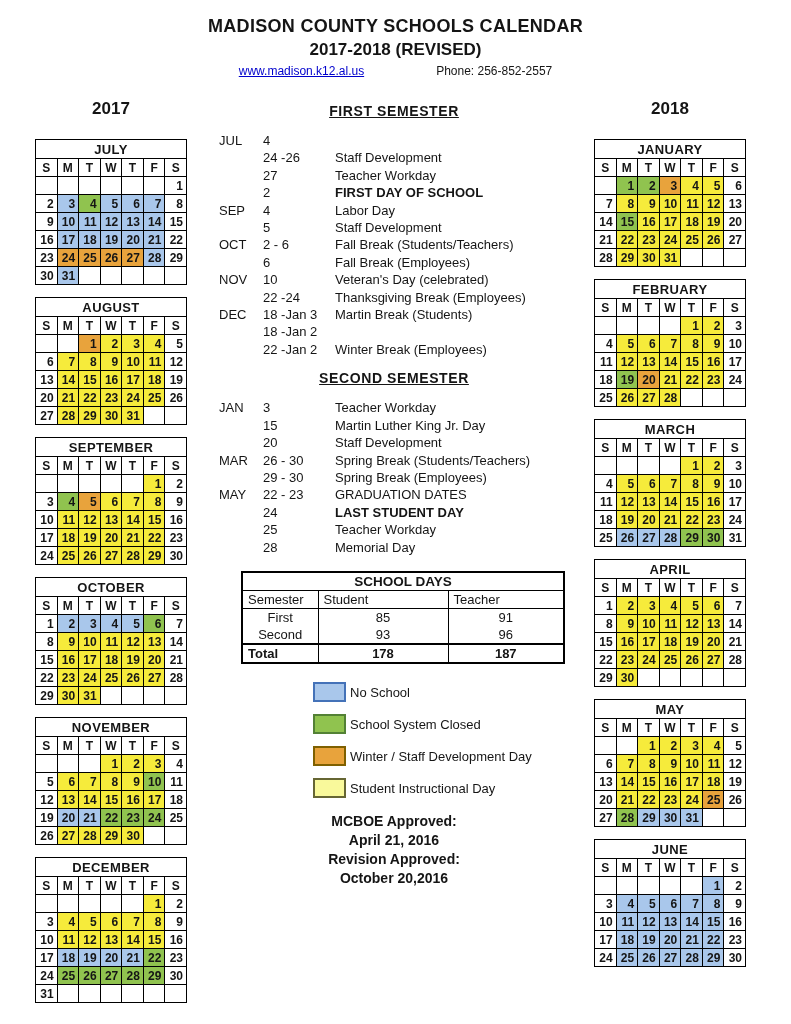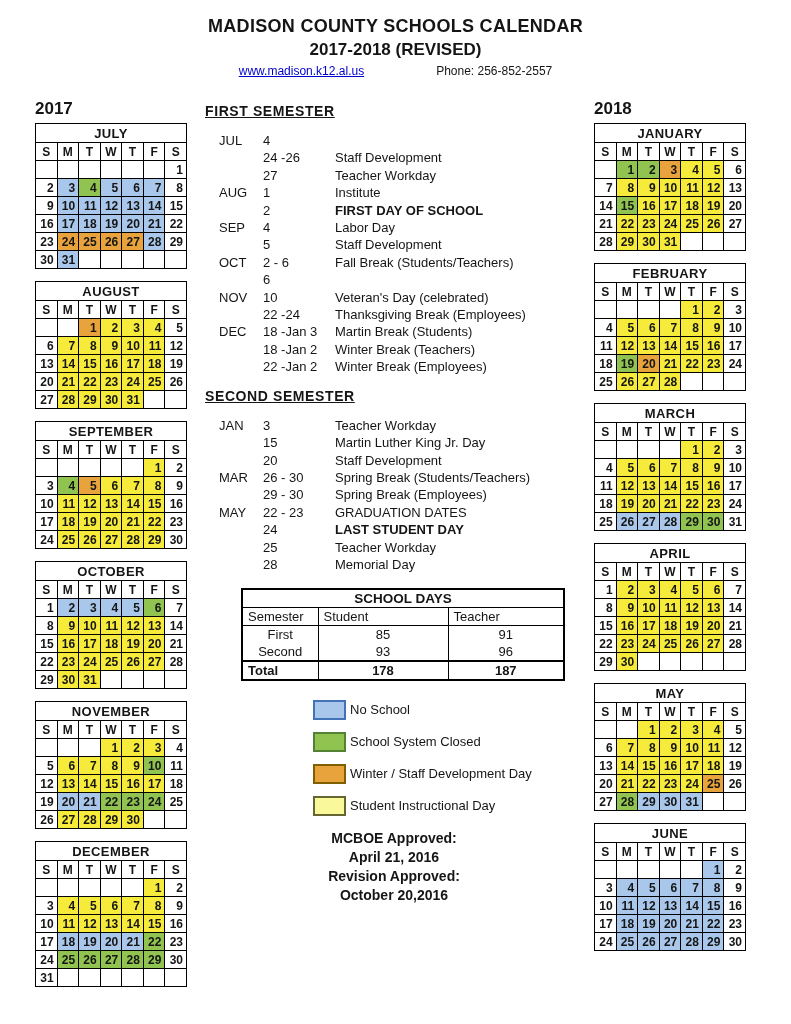--- a/index.html
+++ b/index.html
@@ -9,30 +9,30 @@
   
   .header{position:absolute;top:16px;left:0;width:791px;text-align:center;}
   .title{font-size:18px;font-weight:bold;letter-spacing:.3px;}
   .subtitle{font-size:17px;font-weight:bold;margin-top:3px;}
   .contact-row{margin-top:4px;font-size:12px;display:flex;justify-content:center;gap:72px;align-items:baseline;}
   a.website{color:#0000CC;text-decoration:underline;cursor:pointer;}
 
   
   .col-left{position:absolute;left:35px;top:99px;width:152px;}
   .col-right{position:absolute;left:594px;top:99px;width:152px;}
-  .year{font-size:17px;font-weight:bold;text-align:left;margin-bottom:4px;}
+  .year{font-size:17px;font-weight:bold;text-align:center;margin-bottom:20px;}
   table.month{border-collapse:collapse;width:152px;table-layout:fixed;margin-bottom:12px;background:#fff;}
   table.month th,table.month td{border:1px solid #000;}
   tr.mt th{font-size:13px;font-weight:bold;height:16px;text-align:center;letter-spacing:.4px;}
   tr.dow th{font-size:12px;font-weight:bold;height:15px;text-align:center;}
   td.day{font-size:12px;font-weight:bold;height:17px;text-align:right;padding:0 3px 0 0;}
 
   
   .col-center{position:absolute;left:205px;top:103px;width:378px;}
-  .sem-title{font-size:14px;font-weight:bold;text-decoration:underline;letter-spacing:.6px;}
+  .sem-title{text-align:center;font-size:14px;font-weight:bold;text-decoration:underline;letter-spacing:.6px;}
   .sem-title.second{margin-top:12px;}
   .event-list{margin:13px 0 0 14px;}
   .ev-row{display:grid;grid-template-columns:44px 72px 1fr;font-size:13px;line-height:17.4px;}
   .ev-name.bold{font-weight:bold;}
 
   table.school-days{margin:15px 0 0 36px;border-collapse:collapse;width:322px;table-layout:fixed;border:2px solid #000;}
   table.school-days th,table.school-days td{border:1px solid #000;font-size:13px;padding:1px 5px;}
   tr.sd-title th{font-weight:bold;text-align:center;font-size:13.5px;}
   tr.sd-head th{text-align:left;font-weight:normal;}
   tr.sd-body td{text-align:center;border-top:none;border-bottom:none;}
@@ -459,25 +459,20 @@
         <span class="ev-month"></span>
         <span class="ev-dates">24 -26</span>
         <span class="ev-name">Staff Development</span>
       </div>
       <div class="ev-row">
         <span class="ev-month"></span>
         <span class="ev-dates">27</span>
         <span class="ev-name">Teacher Workday</span>
       </div>
       <div class="ev-row">
-        <span class="ev-month">AUG</span>
-        <span class="ev-dates">1</span>
-        <span class="ev-name">Institute</span>
-      </div>
-      <div class="ev-row">
         <span class="ev-month"></span>
         <span class="ev-dates">2</span>
         <span class="ev-name bold">FIRST DAY OF SCHOOL</span>
       </div>
       <div class="ev-row">
         <span class="ev-month">SEP</span>
         <span class="ev-dates">4</span>
         <span class="ev-name">Labor Day</span>
       </div>
       <div class="ev-row">
@@ -486,40 +481,40 @@
         <span class="ev-name">Staff Development</span>
       </div>
       <div class="ev-row">
         <span class="ev-month">OCT</span>
         <span class="ev-dates">2 - 6</span>
         <span class="ev-name">Fall Break (Students/Teachers)</span>
       </div>
       <div class="ev-row">
         <span class="ev-month"></span>
         <span class="ev-dates">6</span>
+        <span class="ev-name">Fall Break (Employees)</span>
       </div>
       <div class="ev-row">
         <span class="ev-month">NOV</span>
         <span class="ev-dates">10</span>
         <span class="ev-name">Veteran's Day (celebrated)</span>
       </div>
       <div class="ev-row">
         <span class="ev-month"></span>
         <span class="ev-dates">22 -24</span>
         <span class="ev-name">Thanksgiving Break (Employees)</span>
       </div>
       <div class="ev-row">
         <span class="ev-month">DEC</span>
         <span class="ev-dates">18 -Jan 3</span>
         <span class="ev-name">Martin Break (Students)</span>
       </div>
       <div class="ev-row">
         <span class="ev-month"></span>
         <span class="ev-dates">18 -Jan 2</span>
-        <span class="ev-name">Winter Break (Teachers)</span>
       </div>
       <div class="ev-row">
         <span class="ev-month"></span>
         <span class="ev-dates">22 -Jan 2</span>
         <span class="ev-name">Winter Break (Employees)</span>
       </div>
     </div>
 
   <div class="sem-title second">SECOND SEMESTER</div>
   <div class="event-list" id="second-sem-list">

